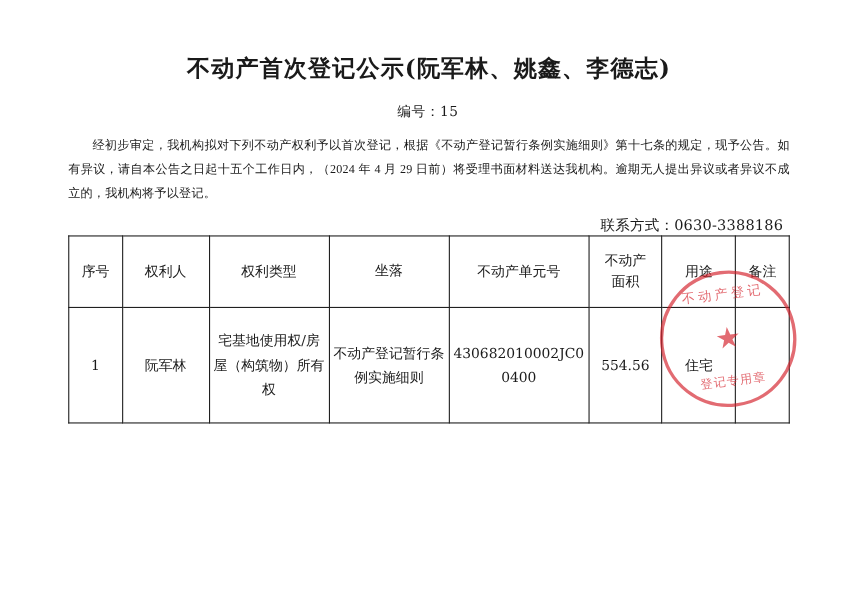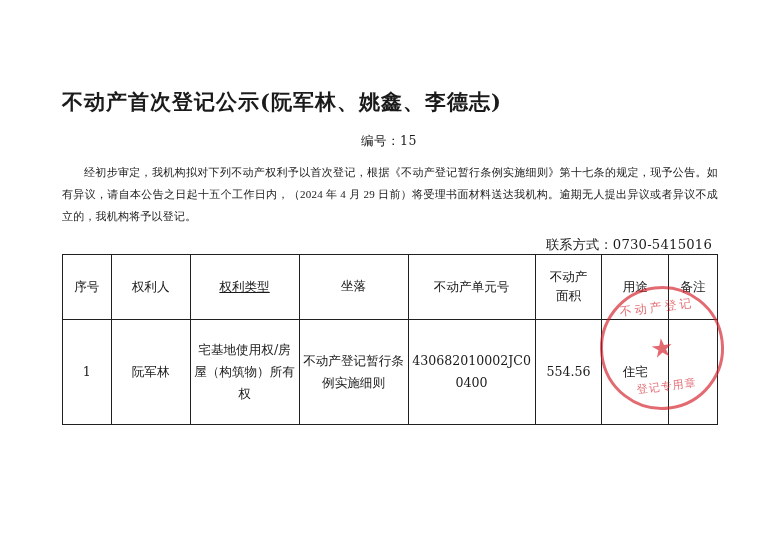--- a/index.html
+++ b/index.html
@@ -16,24 +16,25 @@
     position: relative;
   }
   .page {
     position: relative;
     width: 780px;
     height: 547px;
     box-sizing: border-box;
     padding: 0 62px;
   }
   .doc-title {
+    text-align: center;
     font-size: 21px;
     font-weight: bold;
     letter-spacing: 1px;
-    margin-top: 88px;
+    margin-top: 48px;
     font-family: "DejaVu Serif", "Liberation Serif", serif;
   }
   .doc-number {
     text-align: center;
     font-size: 12.5px;
     margin-top: 17px;
     padding-right: 2px;
     letter-spacing: 0.5px;
   }
   .body-text {
@@ -76,21 +77,21 @@
   }
   table.reg-table th {
     font-weight: normal;
     height: 56px;
   }
   table.reg-table td {
     height: 96px;
   }
   .col-no     { width: 7%; }
   .col-owner  { width: 12%; }
-  .col-type   { width: 17%; text-decoration: underline; }
+  .col-type   { width: 17%; }
   .col-loc    { width: 17%; font-family: Liberation Mono, monospace; }
   .col-unit   { width: 20%; }
   .col-area   { width: 10%; }
   .col-use    { width: 10%; }
   .col-note   { width: 7%; }
   .stack-head {
     display: block;
     line-height: 1.5;
   }
   
@@ -142,21 +143,21 @@
 
 <div class="page">
 
   <div class="doc-title">不动产首次登记公示(阮军林、姚鑫、李德志)</div>
 
   <div class="doc-number">编号：15</div>
 
   <div class="body-text">经初步审定，我机构拟对下列不动产权利予以首次登记，根据《不动产登记暂行条例实施细则》第十七条的规定，现予公告。如有异议，请自本公告之日起十五个工作日内，（2024 年 4 月 29 日前）将受理书面材料送达我机构。逾期无人提出异议或者异议不成立的，我机构将予以登记。</div>
 
 
-  <div class="contact-line">联系方式：0730-5415016</div>
+  <div class="contact-line">联系方式：0630-3388186</div>
 
   <div class="seal">
     <div class="seal-top">不动产登记</div>
     <div class="seal-star">★</div>
     <div class="seal-bottom">登记专用章</div>
   </div>
 
   <table class="reg-table">
     <thead>
       <tr>

